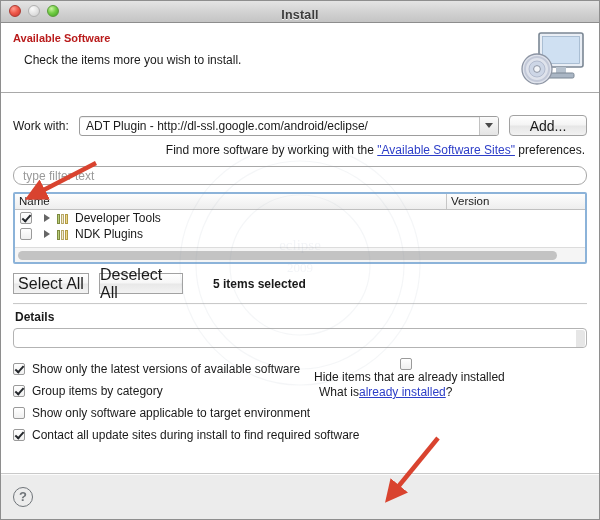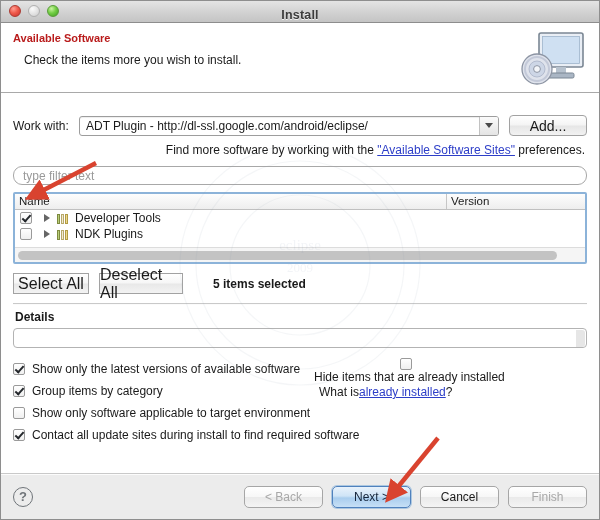--- a/index.html
+++ b/index.html
@@ -569,26 +569,20 @@
         <span>What is </span>
           <span class="link">already installed</span>
           <span>?</span>
       </div>
 
     </div>
   </div>
 
   <div id="footer">
     <div id="help-icon">?</div>
-    <div id="footer-buttons">
-      <div class="wiz-button disabled">&lt; Back</div>
-      <div class="wiz-button primary">Next &gt;</div>
-      <div class="wiz-button">Cancel</div>
-      <div class="wiz-button disabled">Finish</div>
-    </div>
   </div>
 
 </div>
 
 <svg id="watermark" viewBox="0 0 600 520">
   <g fill="none" stroke="#8899aa" stroke-width="1.2">
     <circle cx="300" cy="265" r="120"></circle>
     <circle cx="300" cy="265" r="104"></circle>
     <circle cx="300" cy="265" r="70"></circle>
   </g>

